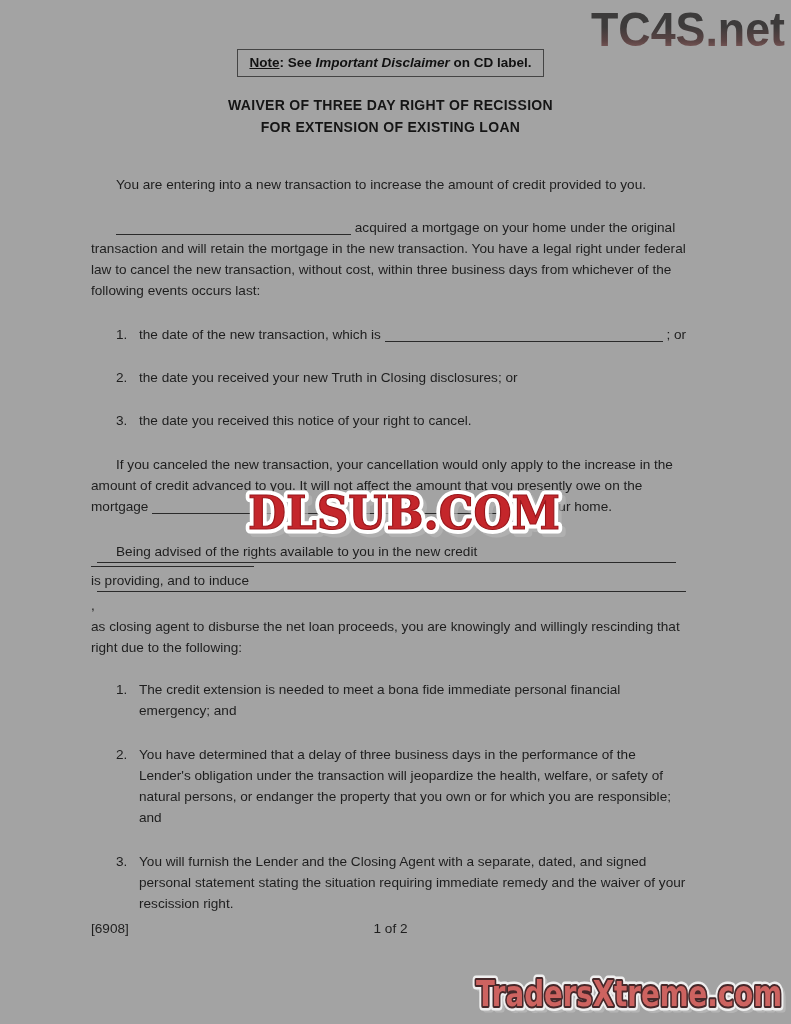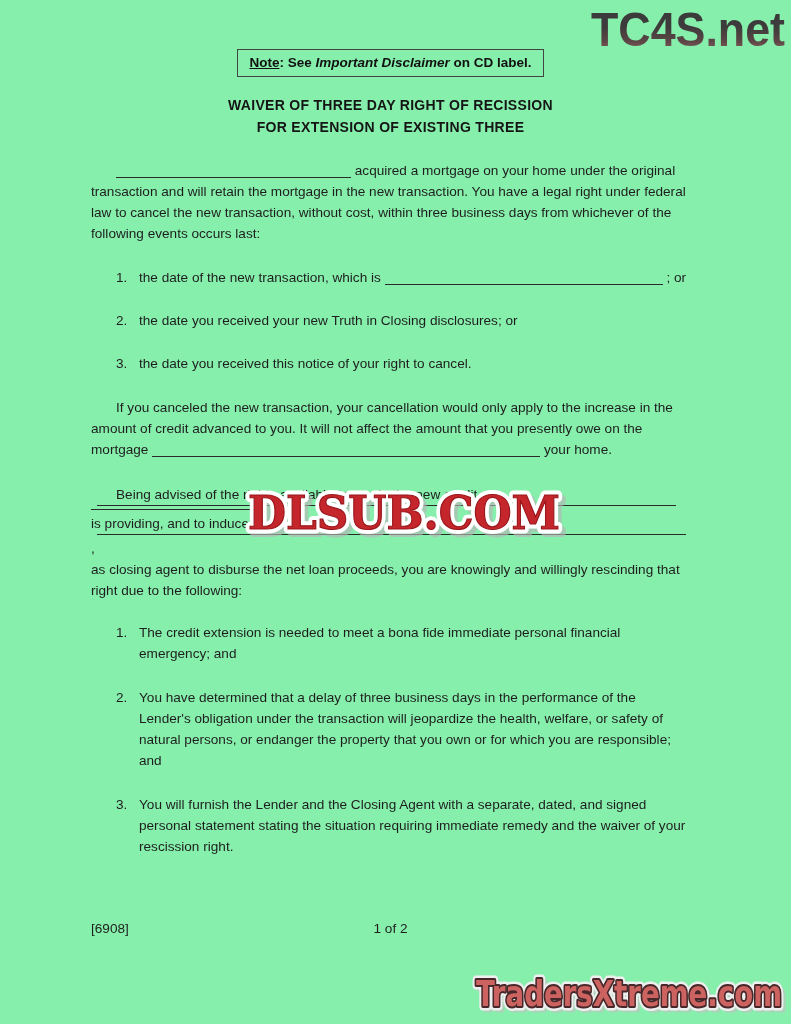--- a/index.html
+++ b/index.html
@@ -1,17 +1,17 @@
 <!DOCTYPE html>
 <html><head>
 <meta charset="utf-8">
 <style>
   html,body { margin:0; padding:0; background:#ffffff; }
   .page {
-    position:relative; width:791px; height:1024px; background:#86efac;
+    position:relative; width:791px; height:1024px; background:#a3a3a3;
     overflow:hidden; font-family:"Liberation Sans","DejaVu Sans",sans-serif;
     color:#1e1e1e; font-size:13.6px; line-height:21px;
   }
   .content { position:absolute; left:91px; top:0; width:599px; }
 
   
   .note-wrap { margin-top:49px; text-align:center; }
   .note-box {
     display:inline-block; border:1.5px solid #444; padding:4px 11px 5px 11px;
     font-weight:bold; font-size:13.5px; line-height:17px; color:#111;
@@ -98,23 +98,24 @@
   </div>
 
   <div class="content">
 
     <div class="note-wrap">
       <div class="note-box"><span class="u">Note</span><span>: See </span><span class="it">Important Disclaimer</span><span> on CD label.</span></div>
     </div>
 
     <div class="title">
       <div>WAIVER OF THREE DAY RIGHT OF RECISSION</div>
-      <div>FOR EXTENSION OF EXISTING THREE</div>
+      <div>FOR EXTENSION OF EXISTING LOAN</div>
     </div>
 
+    <div class="p p1 indent">You are entering into a new transaction to increase the  amount of credit provided to you.</div>
 
     <div class="p p2 indent"><span class="blank" style="width:235px"></span><span> acquired a mortgage on your home under the original transaction and will retain the mortgage in the new transaction. You have a legal right under federal law to cancel the new transaction, without cost, within three business days from whichever of the following events occurs last:</span></div>
 
     <div class="list">
       <div class="li">
         <span class="num">1.</span>
         <div class="body"><span>the date of the new transaction, which is</span>
           <span class="blank" style="width:278px"></span>
           <span>; or</span></div>
       </div>

